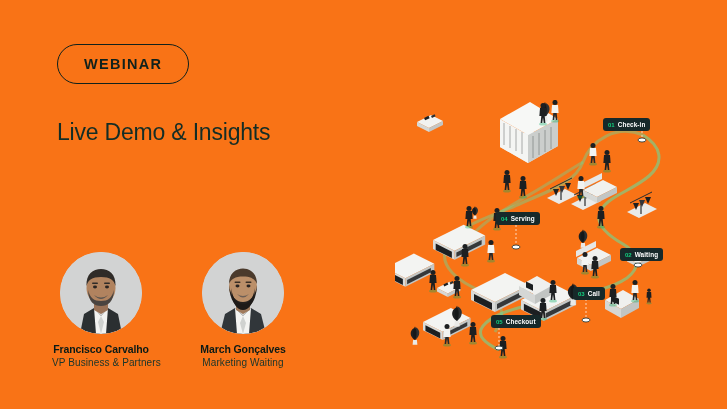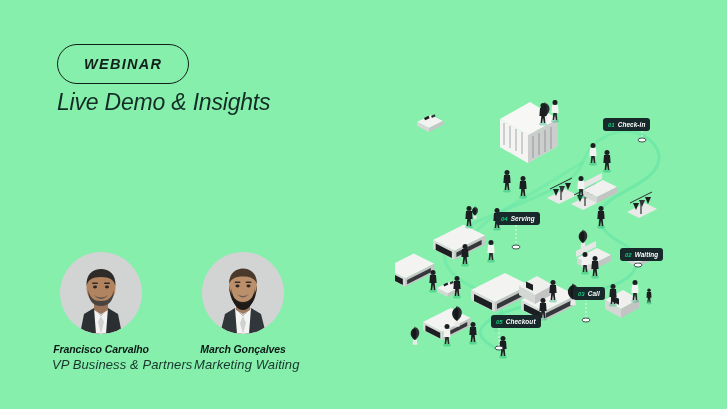--- a/index.html
+++ b/index.html
@@ -7,23 +7,22 @@
   body {
     background:#00c16e;
     font-family:"Liberation Sans", sans-serif;
     position:relative;
     color:#10211c;
   }
   #banner {
     position:relative;
     width:727px;
     height:409px;
-    background:#86efac;
+    background:#f97316;
     overflow:hidden;
-    font-style:italic;
   }
 
   
   .left-col {
     position:absolute;
     left:57px;
     top:40px;
     width:380px;
   }
   .header-row {
@@ -62,21 +61,21 @@
   .title {
     margin-top:25px;
     font-size:33px;
     line-height:1.18;
     font-weight:700;
     letter-spacing:-0.9px;
     color:#0b1a16;
     width:340px;
   }
   .subtitle {
-    margin-top:1px;
+    margin-top:31px;
     font-size:23px;
     font-weight:300;
     letter-spacing:-0.2px;
     color:#132d26;
   }
 
   
   .speakers {
     position:absolute;
     left:52px;
@@ -98,21 +97,21 @@
   .sp-name {
     margin-top:9px;
     font-size:10.5px;
     font-weight:700;
     color:#0b1a16;
     letter-spacing:-0.1px;
     white-space:nowrap;
   }
   .sp-role {
     margin-top:2px;
-    font-size:13px;
+    font-size:10px;
     font-weight:400;
     color:#17352c;
     letter-spacing:0.1px;
     white-space:nowrap;
   }
 
   
   .illustration {
     position:absolute;
     left:395px;

